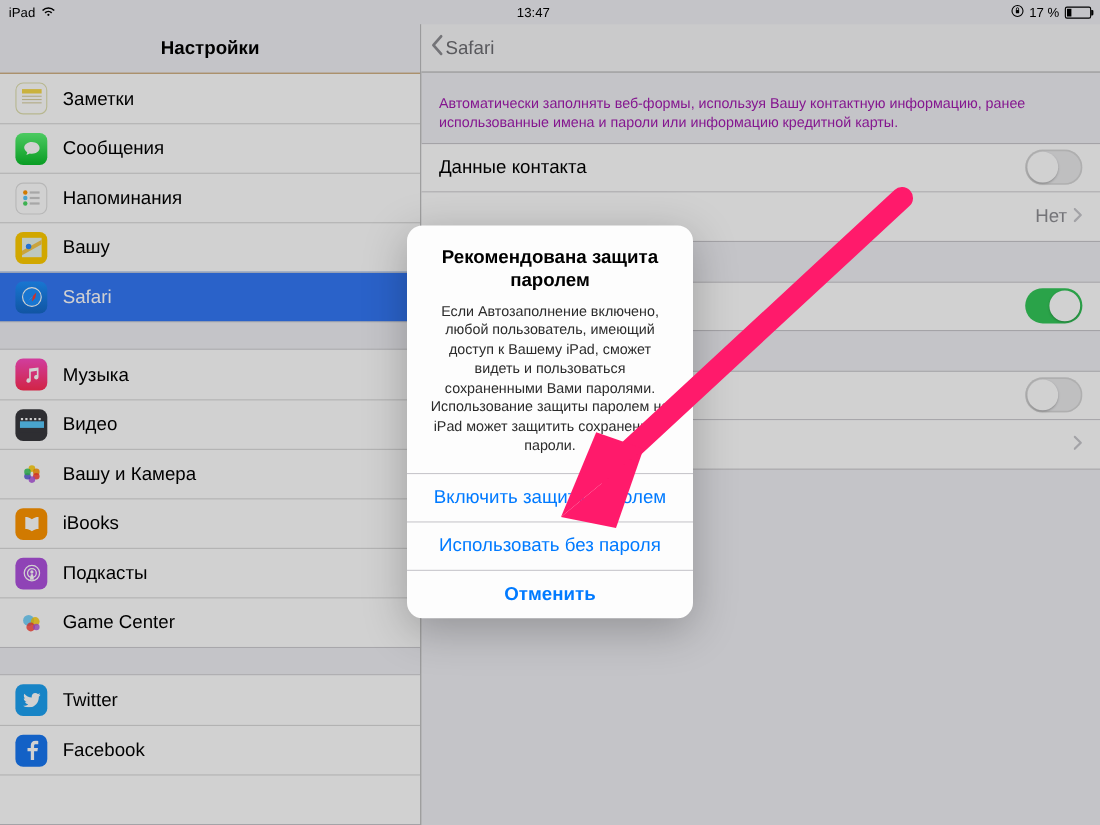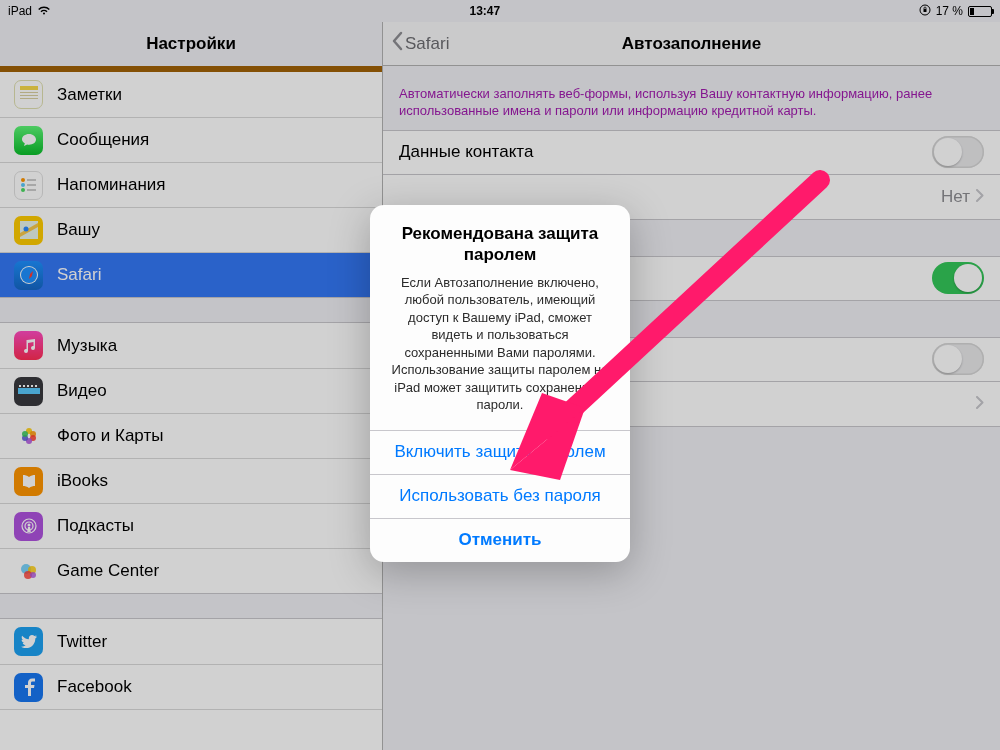--- a/index.html
+++ b/index.html
@@ -96,42 +96,42 @@
 
 <div class="statusbar">
   <div class="sb-left">
     <span>iPad</span>
     <span class="wifi">
       <svg width="14" height="10" viewBox="0 0 14 10">
           <path d="M7 9.5a1 1 0 100-2 1 1 0 000 2zM3.5 6.2a5 5 0 017 0l-1 1a3.6 3.6 0 00-5 0l-1-1zM1.2 4a8.2 8.2 0 0111.6 0l-1 1a6.8 6.8 0 00-9.6 0l-1-1z" fill="#000"></path>
         </svg>
     </span>
   </div>
-  <div style="font-weight:700;">13:47</div>
+  <div style="font-weight:400;">13:47</div>
   <div class="sb-right">
     <span class="lock-icon">
       <svg width="12" height="12" viewBox="0 0 12 12">
           <circle cx="6" cy="6" r="5" fill="none" stroke="#000" stroke-width="1"></circle>
           <rect x="4.5" y="5" width="3" height="3" rx="0.5" fill="#000"></rect>
           <path d="M5 5v-1a1 1 0 012 0v1" fill="none" stroke="#000" stroke-width="0.8"></path>
         </svg>
     </span>
     <span>17 %</span>
     <span class="battery">
         <span class="fill"></span>
       </span>
   </div>
 </div>
 
 <div class="split">
 
   <div class="sidebar">
     <div class="side-header">Настройки</div>
     <div class="settings-list">
-      <div style="background:#fff;border-top:6px solid #a16207;border-bottom:1px solid #c8c7cc;">
+      <div style="background:#fff;border-top:1px solid #a16207;border-bottom:1px solid #c8c7cc;">
         <div class="row">
             <div class="app-icon ic-notes">
               <svg width="18" height="18" viewBox="0 0 18 18">
                 <rect width="18" height="4" fill="#f7d94c"></rect>
                 <rect y="6" width="18" height="1" fill="#d9d0a0"></rect>
                 <rect y="9" width="18" height="1" fill="#d9d0a0"></rect>
                 <rect y="12" width="18" height="1" fill="#d9d0a0"></rect>
               </svg>
             </div>
             <span>Заметки</span>
@@ -208,21 +208,21 @@
             <div class="app-icon ic-photo">
               <svg width="20" height="20" viewBox="0 0 20 20">
                 <circle cx="10" cy="5" r="3" fill="#ffcc00" opacity=".85"></circle>
                 <circle cx="14" cy="8" r="3" fill="#ff9500" opacity=".85"></circle>
                 <circle cx="14" cy="12" r="3" fill="#ff3b30" opacity=".85"></circle>
                 <circle cx="10" cy="15" r="3" fill="#af52de" opacity=".85"></circle>
                 <circle cx="6" cy="12" r="3" fill="#5856d6" opacity=".85"></circle>
                 <circle cx="6" cy="8" r="3" fill="#34c759" opacity=".85"></circle>
               </svg>
             </div>
-            <span>Фото и Карты</span>
+            <span>Вашу и Камера</span>
           </div>
         <div class="row">
             <div class="app-icon ic-ibooks">
               <svg width="16" height="16" viewBox="0 0 16 16">
                 <path d="M2 2c2 0 4 .5 6 2 2-1.5 4-2 6-2v11c-2 0-4 .5-6 2-2-1.5-4-2-6-2V2z" fill="#fff"></path>
               </svg>
             </div>
             <span>iBooks</span>
           </div>
         <div class="row">
@@ -272,21 +272,20 @@
   </div>
 
   <div class="detail">
     <div class="detail-header">
       <div class="back">
         <span class="chev-left"><svg width="12" height="20" viewBox="0 0 12 20">
               <path d="M10 2L3 10l7 8" fill="none" stroke="#8e8e93" stroke-width="2.5" stroke-linecap="round" stroke-linejoin="round"></path>
             </svg></span>
         <span>Safari</span>
       </div>
-      <div class="dh-title">Автозаполнение</div>
     </div>
     <div class="detail-body">
       <div class="explain">Автоматически заполнять веб-формы, используя Вашу контактную информацию, ранее использованные имена и пароли или информацию кредитной карты.</div>
 
       <div class="drow">
         <span>Данные контакта</span>
         <div class="toggle off">
             <div class="knob"></div>
           </div>
       </div>

